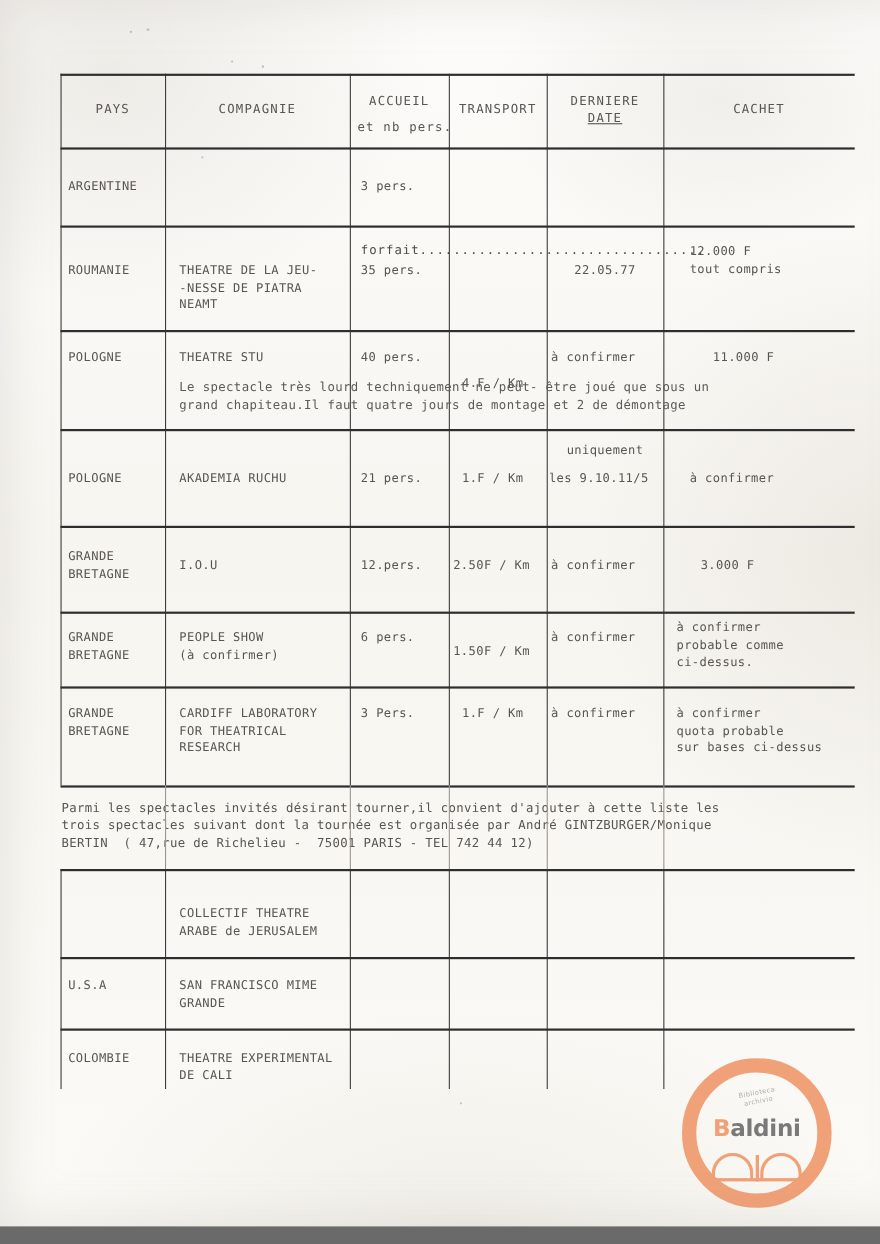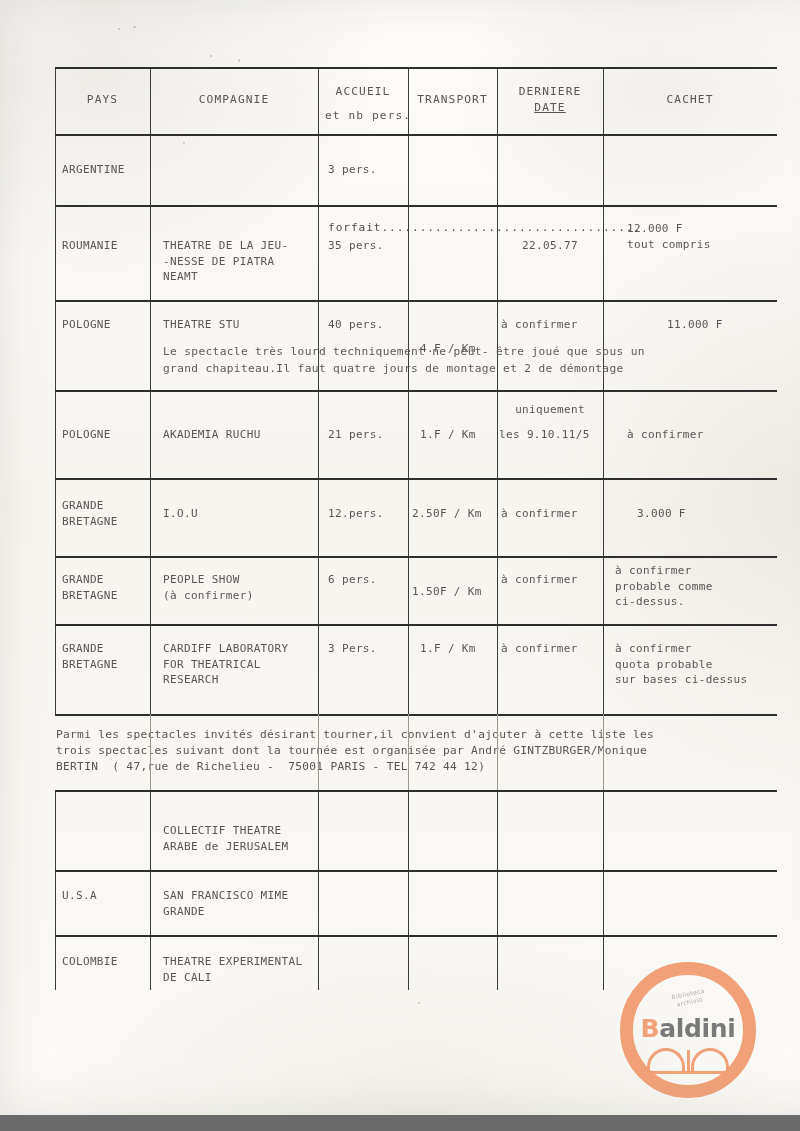--- a/index.html
+++ b/index.html
@@ -109,21 +109,21 @@
     border: 13px solid #f09a6e;
     border-radius: 50%;
     box-sizing: border-box;
   }
   .stamp-word {
     position: absolute;
     left: 0; right: 0;
     top: 52px;
     text-align: center;
     font-family: "DejaVu Sans", "Liberation Sans", sans-serif;
-    font-size: 25px;
+    font-size: 21px;
     font-weight: bold;
     letter-spacing: -0.3px;
     color: #6f6f6f;
   }
   .stamp-word .b { color: #f09a6e; }
   .stamp-sub {
     position: absolute;
     left: 34px;
     top: 28px;
     width: 70px;
@@ -228,21 +228,21 @@
     <div class="cell" style="left:328px; top:238px;">35 pers.</div>
     <div class="cell center" style="left:497px; top:238px; width:106px;">22.05.77</div>
     <div class="cell" style="left:627px; top:221px;">12.000 F
 tout compris</div>
 
     <div class="cell" style="left:62px;  top:317px;">POLOGNE</div>
     <div class="cell" style="left:163px; top:317px;">THEATRE STU</div>
     <div class="cell" style="left:328px; top:317px;">40 pers.</div>
     <div class="cell" style="left:420px; top:317px;margin-top:24px;">4.F / Km</div>
     <div class="cell" style="left:501px; top:317px;">à confirmer</div>
-    <div class="cell" style="left:667px; top:317px;">11.000 F</div>
+    <div class="cell" style="left:648px; top:317px;">11.000 F</div>
     <div class="overflow-note" style="left:163px; top:343px; width:600px;">Le spectacle très lourd techniquement ne peut- être joué que sous un
 grand chapiteau.Il faut quatre jours de montage et 2 de démontage</div>
 
     <div class="cell" style="left:62px;  top:427px;">POLOGNE</div>
     <div class="cell" style="left:163px; top:427px;">AKADEMIA RUCHU</div>
     <div class="cell" style="left:328px; top:427px;">21 pers.</div>
     <div class="cell" style="left:420px; top:427px;">1.F / Km</div>
     <div class="cell center" style="left:497px; top:402px; width:106px;">uniquement</div>
     <div class="cell clip" style="left:499px; top:427px; width:105px;">les 9.10.11/5</div>
     <div class="cell" style="left:627px; top:427px;">à confirmer</div>

